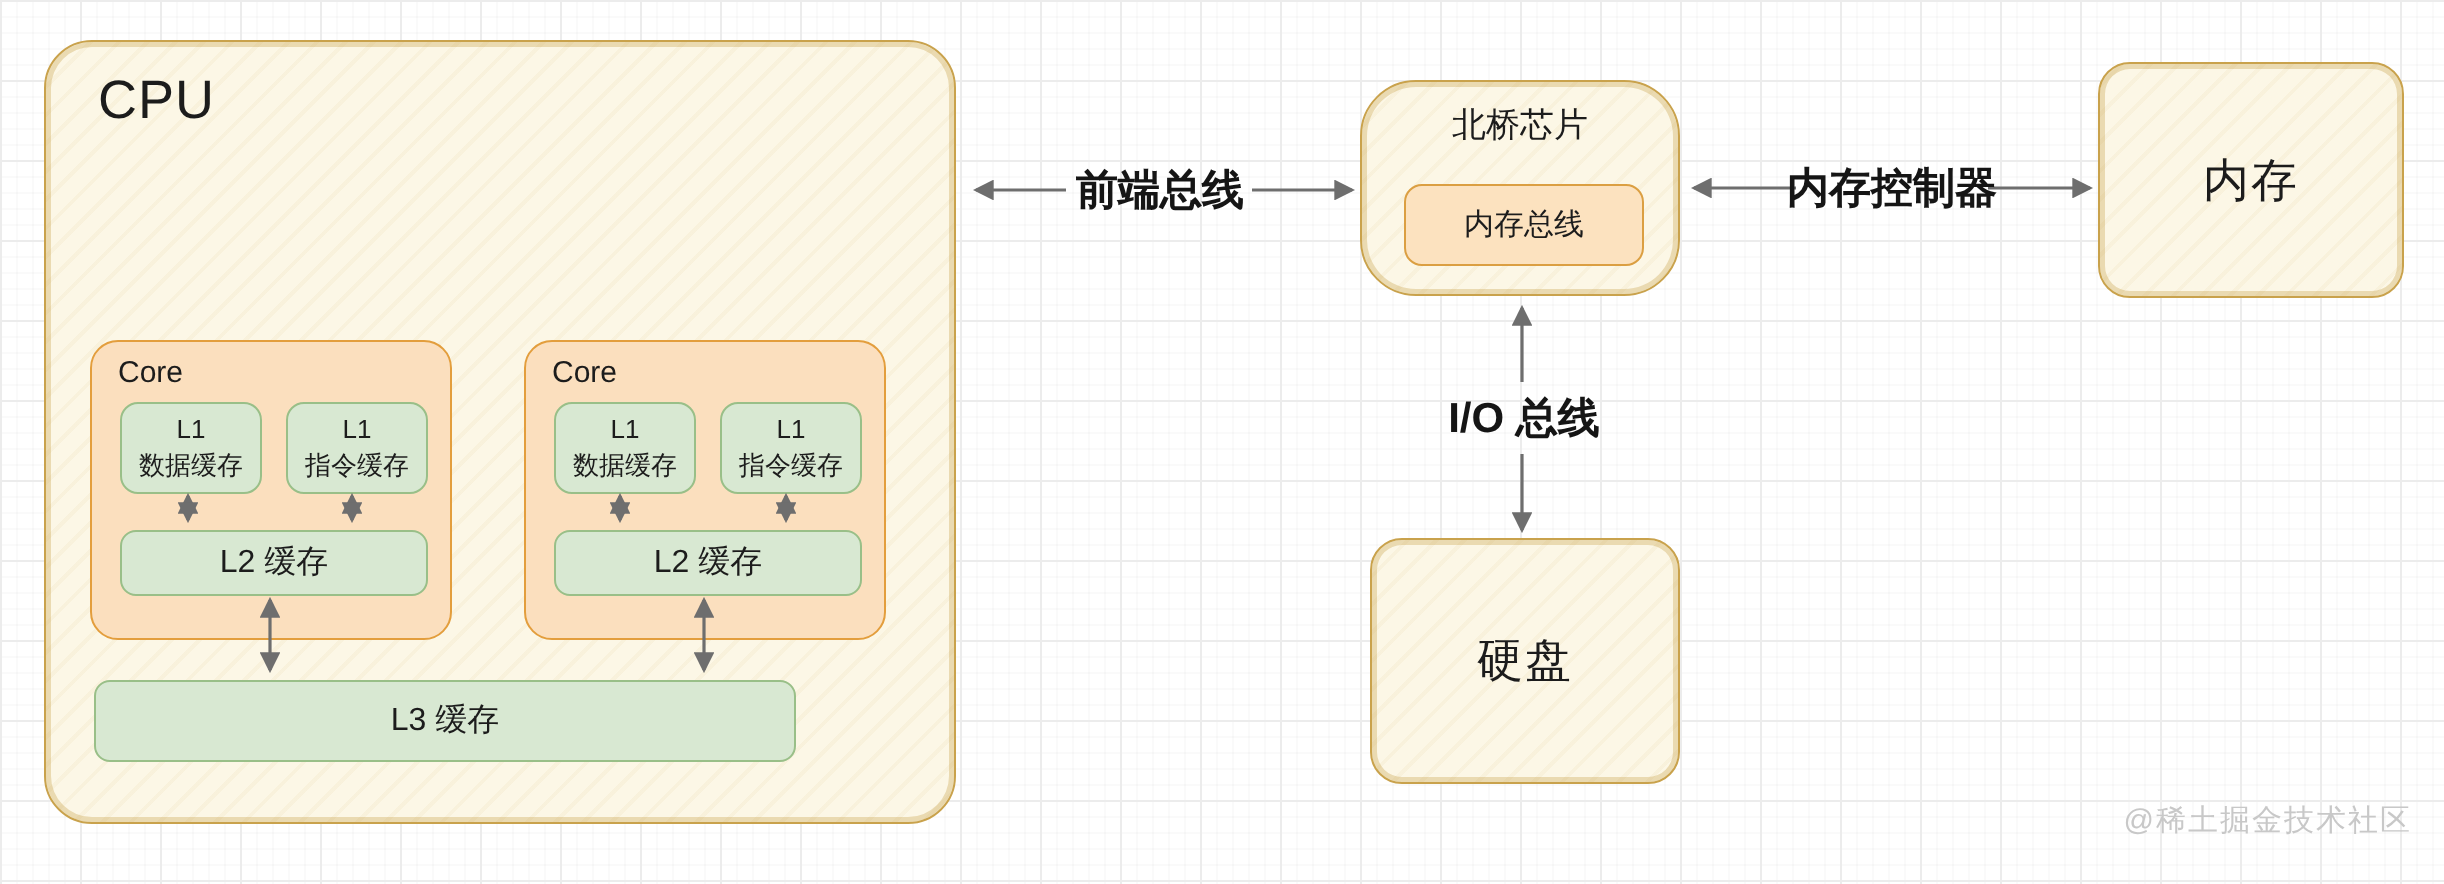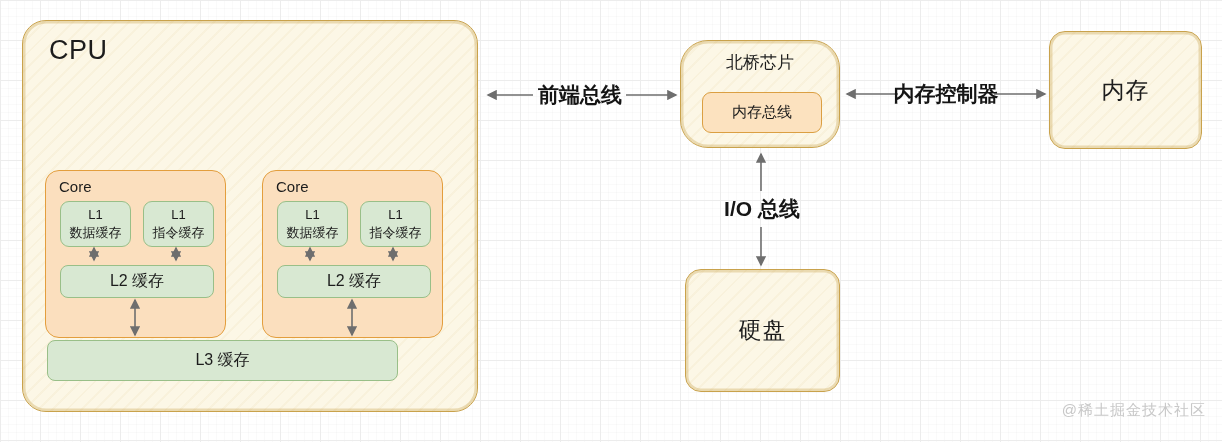--- a/index.html
+++ b/index.html
@@ -18,21 +18,21 @@
     background-color:#FCF7E6;
     background-image:repeating-linear-gradient(315deg,rgba(205,170,85,0.07) 0px,rgba(205,170,85,0.07) 2px,transparent 2px,transparent 10px);
     border:1.5px solid #C9A24C;
     box-shadow:inset 0 0 0 3px rgba(252,247,230,0.0), inset 0 0 0 2.5px rgba(201,162,76,0.35);
   }
   .cpu-box{left:22px;top:20px;width:456px;height:392px;border-radius:24px;}
   .cpu-title{position:absolute;left:26px;top:14px;font-size:27px;font-weight:500;letter-spacing:0.5px;}
   .registers{left:51px;top:90px;width:389px;height:58px;border-radius:10px;
     background:#FBEDC0;border:1.5px solid #D9A848;
     display:flex;align-items:center;justify-content:center;font-size:17px;}
-  .core{background:#FBDFBE;border:1.5px solid #E39E3D;border-radius:14px;width:181px;height:168px;top:170px;}
+  .core{background:#FBDFBE;border:1.5px solid #E39E3D;border-radius:14px;width:181px;height:150px;top:170px;}
   .core1{left:45px;} .core2{left:262px;}
   .core-label{position:absolute;left:13px;top:7px;font-size:15px;}
   .cache{background:#D8E8D2;border:1.2px solid #99BF88;display:flex;align-items:center;justify-content:center;text-align:center;}
   .l1{position:absolute;top:30px;width:69px;height:44px;border-radius:9px;font-size:13px;line-height:1.35;flex-direction:column;}
   .l1a{left:14px;} .l1b{left:97px;}
   .l2{position:absolute;left:14px;top:94px;width:152px;height:31px;border-radius:8px;font-size:16px;}
   .l3{left:47px;top:340px;width:351px;height:41px;border-radius:8px;font-size:16px;}
   .northbridge{left:680px;top:40px;width:160px;height:108px;border-radius:28px;}
   .nb-title{position:absolute;left:0;right:0;top:10px;text-align:center;font-size:17px;}
   .controller{position:absolute;left:21px;top:51px;width:118px;height:39px;border-radius:9px;

